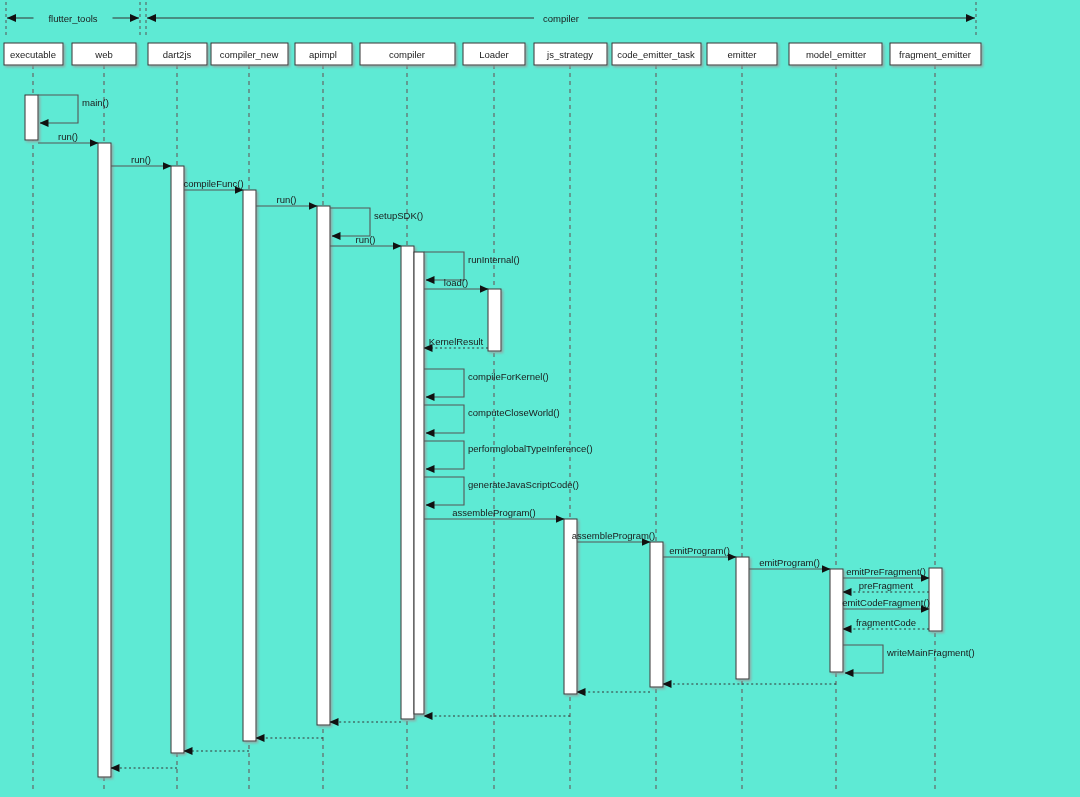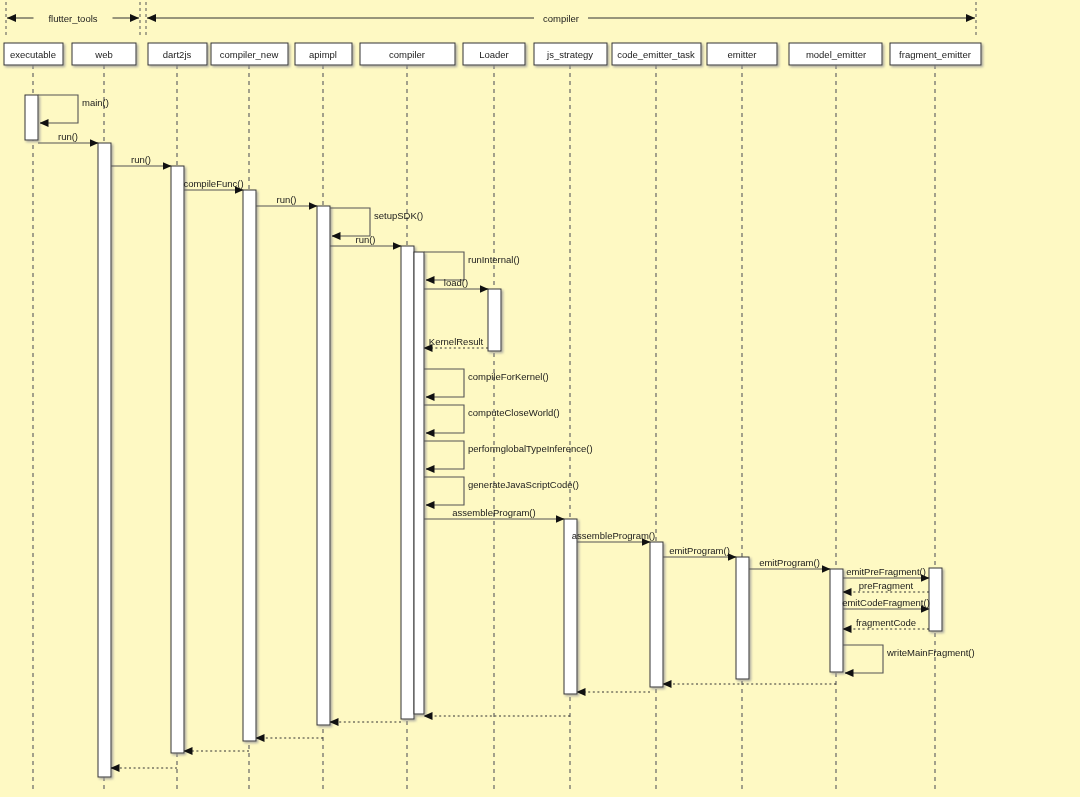--- a/index.html
+++ b/index.html
@@ -1,17 +1,17 @@
 <!DOCTYPE html>
 <html><head>
 <meta charset="utf-8">
 <style>
   html,body{margin:0;padding:0;background:#ffffff;}
   body{font-family:"Liberation Sans",sans-serif;}
-  #canvas{position:relative;width:1080px;height:797px;background:#fef9c3;overflow:hidden;text-decoration:underline;}
+  #canvas{position:relative;width:1080px;height:797px;background:#5eead4;overflow:hidden;text-decoration:underline;}
   svg{position:absolute;left:0;top:0;}
   .lbl{font-family:"Liberation Sans",sans-serif;font-size:9.5px;fill:#1a1a1a;}
   .grouplbl{font-family:"Liberation Sans",sans-serif;font-size:9.5px;fill:#1a1a1a;}
   .partlbl{font-family:"Liberation Sans",sans-serif;font-size:9.5px;fill:#1a1a1a;text-anchor:middle;}
 </style>
 </head>
 <body>
 
 <div id="canvas">
   <svg id="sv" width="1080" height="797" xmlns="http://www.w3.org/2000/svg">

